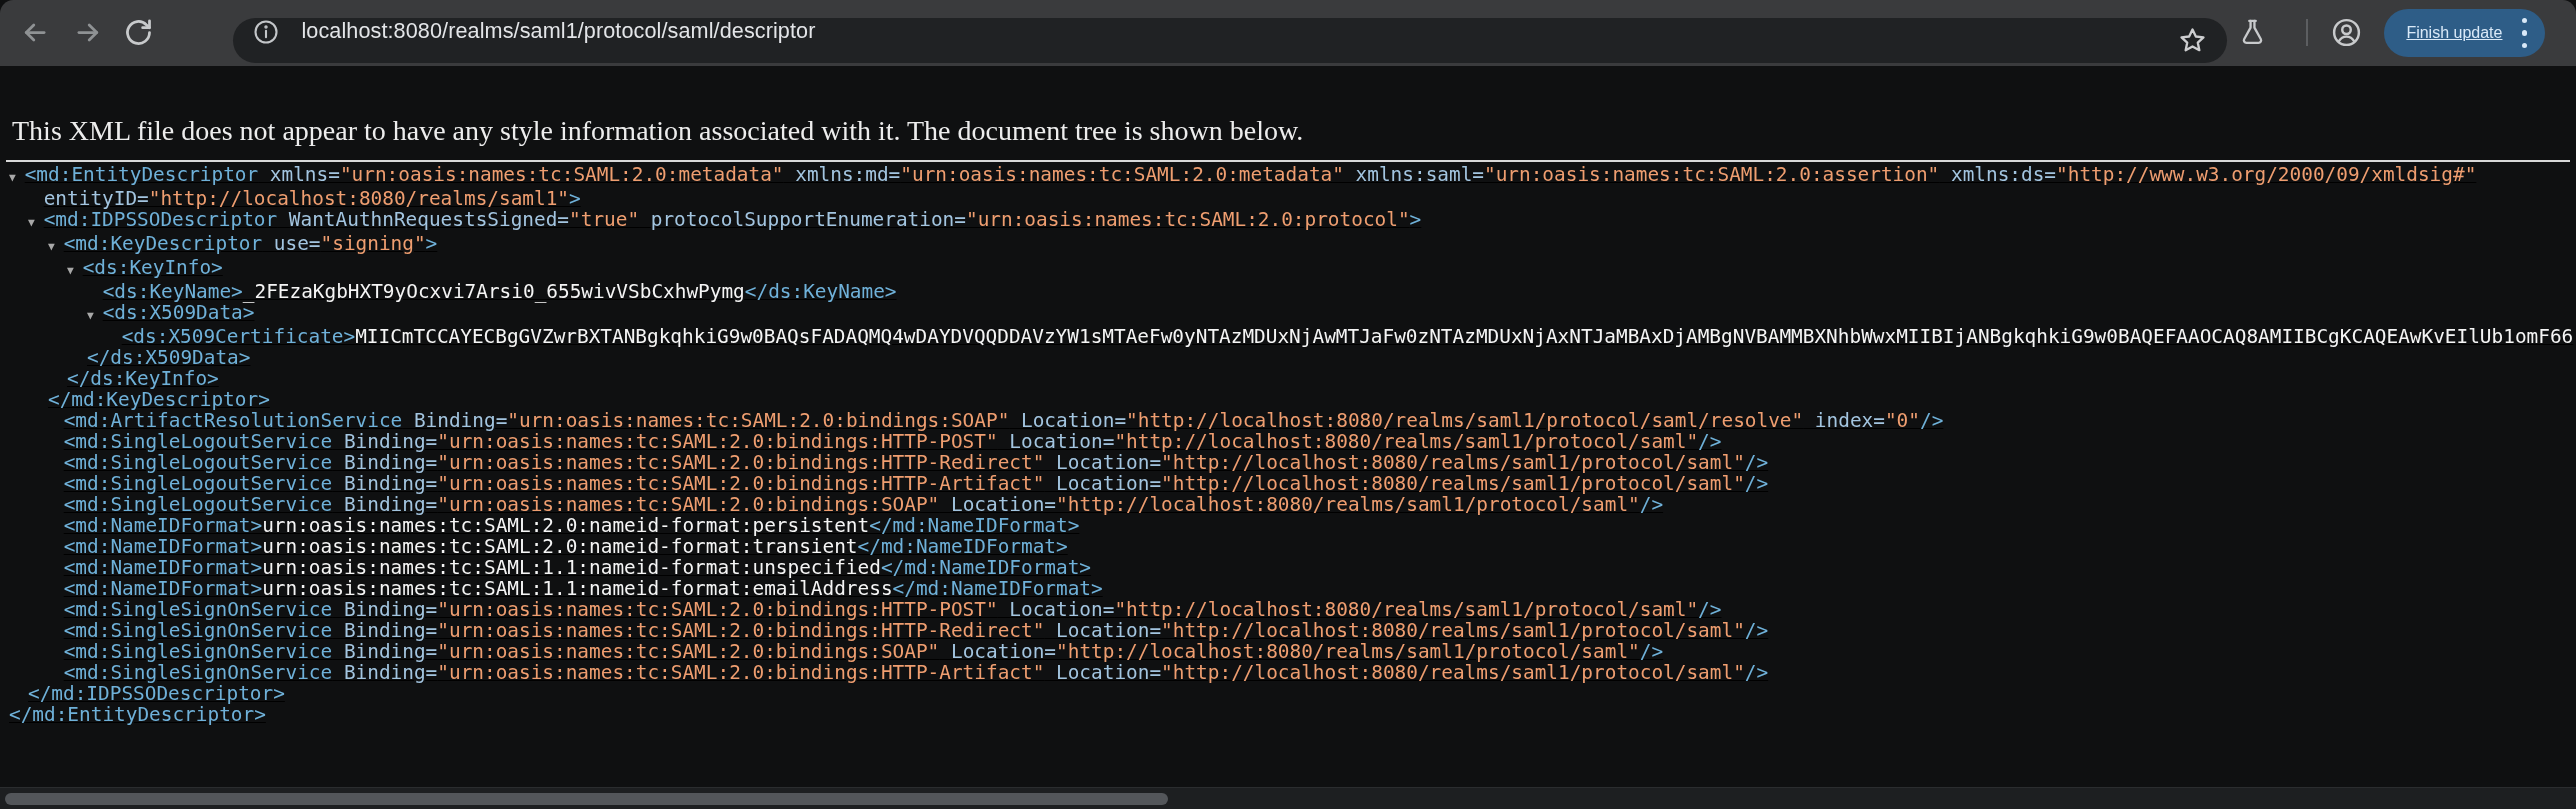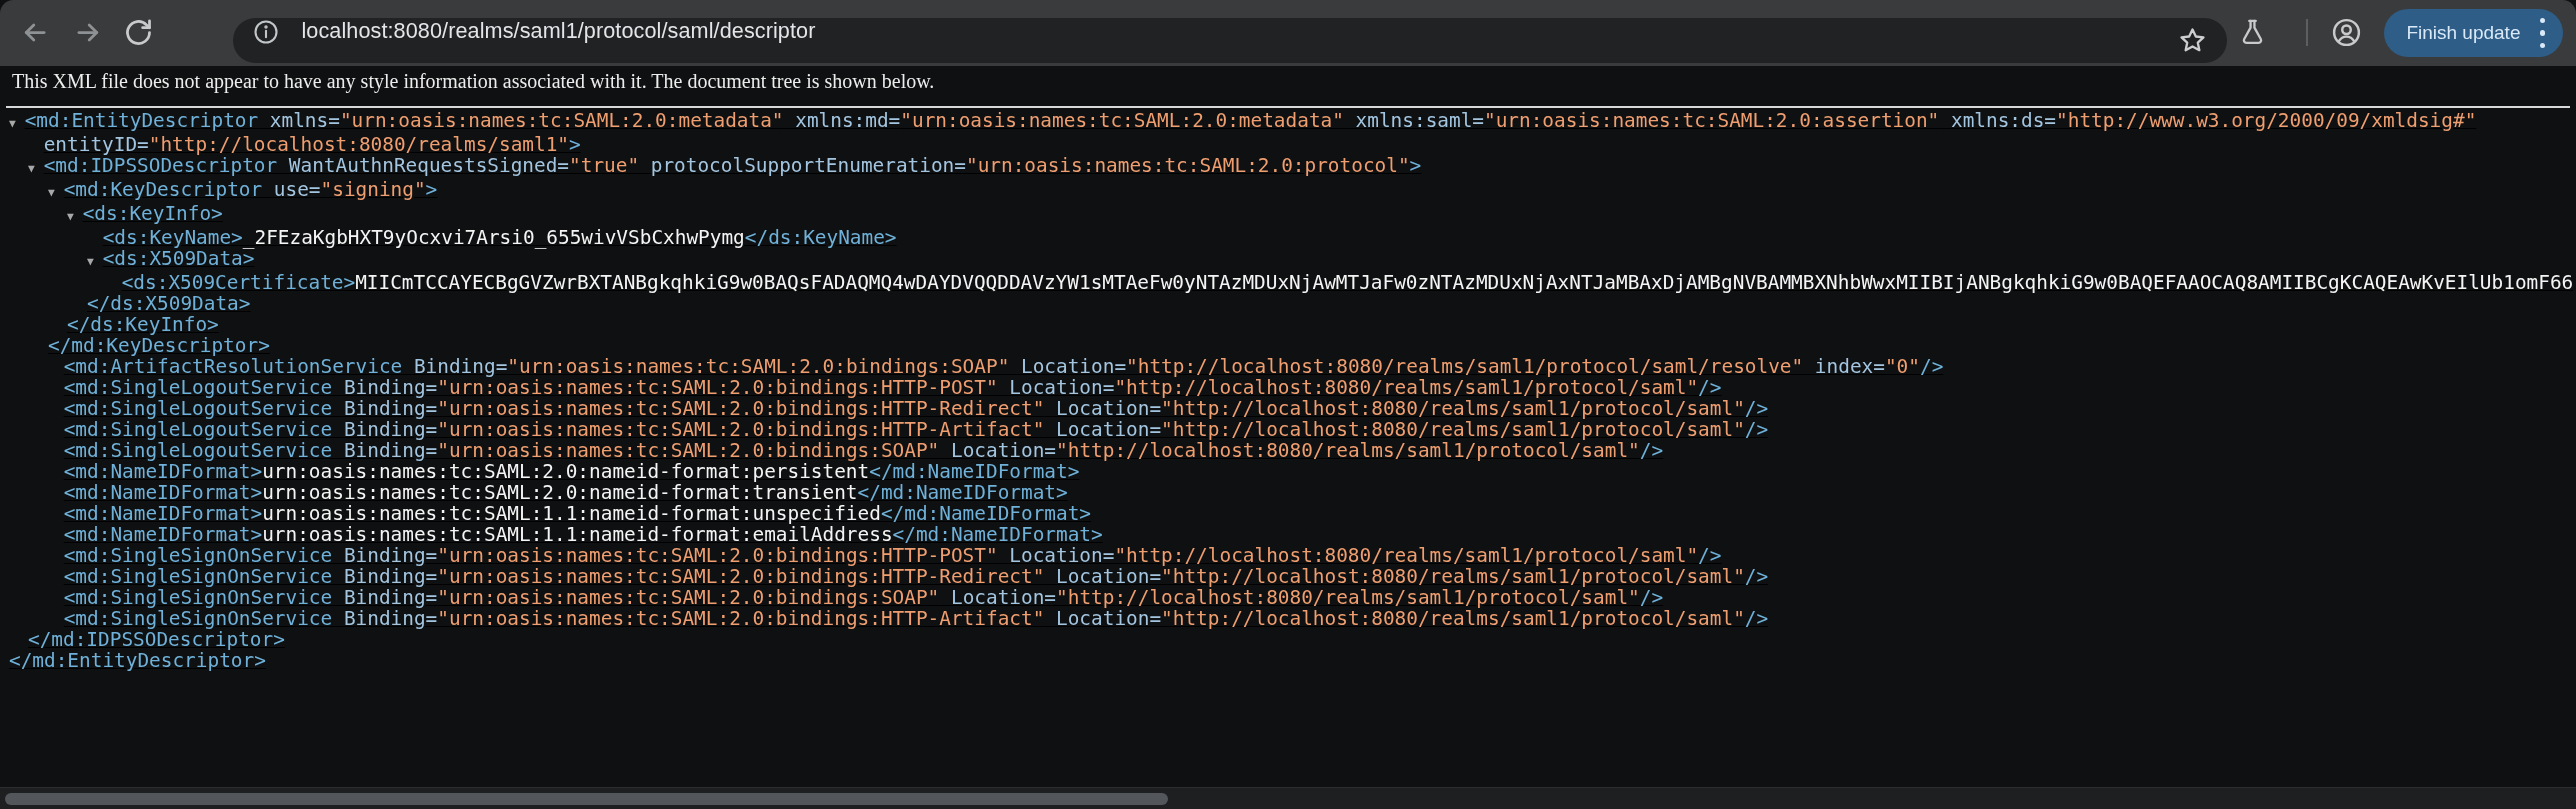--- a/index.html
+++ b/index.html
@@ -6,27 +6,27 @@
   body{width:2576px;height:810px;overflow:hidden;background:var(--page-bg,#0f1011);font-family:"Liberation Sans",sans-serif;position:relative;}
 
   
   .toolbar{position:absolute;left:0;top:0;width:2576px;height:66px;background:var(--toolbar-bg,#3a3b3d);border-radius:13.4px 13.4px 0 0;}
   .tbtn{position:absolute;top:16.4px;width:33px;height:33px;display:flex;align-items:center;justify-content:center;border-radius:50%;}
   .omnibox{position:absolute;left:233px;top:18px;width:1994px;height:45px;border-radius:22.4px;background:var(--omnibox-bg,#202224);display:flex;padding:0 19.4px;box-sizing:border-box;}
   .url{margin-left:21px;font-size:21.6px;color:#e3e5e8;letter-spacing:0.1px;white-space:nowrap;}
   .obx-right{margin-left:auto;display:flex;align-items:center;}
   .divider{position:absolute;left:2306px;top:19.4px;width:1.5px;height:27px;background:#5c5e61;}
   .pill{position:absolute;left:2384px;top:9px;height:48px;border-radius:24px;background:var(--pill-bg,#2e5d87);display:flex;align-items:center;padding:0 13.4px 0 22.4px;box-sizing:border-box;cursor:pointer;}
-  .pill-label{font-size:19px;color:var(--pill-text,#d9e9f8);white-space:nowrap;}
+  .pill-label{font-size:16px;color:var(--pill-text,#d9e9f8);white-space:nowrap;text-decoration:underline;}
   .kebab{display:flex;flex-direction:column;align-items:center;margin-left:15px;padding:1.5px 4.5px;}
   .kebab .dot{width:5.2px;height:5.2px;border-radius:50%;background:var(--pill-text,#d9e9f8);margin:3.7px 0;}
 
   
   .page{position:absolute;left:0;top:66px;right:0;bottom:0;background:var(--page-bg,#0f1011);}
-  .notice{padding:4px 12px 0 12px;font-family:"Liberation Serif",serif;font-size:20px;color:var(--notice-color,#ededed);}
+  .notice{padding:25px 12px 0 12px;font-family:"Liberation Serif",serif;font-size:28px;color:var(--notice-color,#ededed);margin-top:24px;}
   .header-rule{margin:13.4px 6px 0 6px;border:0;border-top:2.2px solid #d8d8d8;}
   .xml{padding-top:2px;font-family:"DejaVu Sans Mono",monospace;font-size:19.4px;line-height:21px;white-space:pre;text-decoration:underline;}
   .xline{white-space:pre;}
   .arrow{display:inline-block;width:15.7px;font-size:11.2px;color:var(--arrow-color,#a8a8a8);}
   .tk-tag{color:var(--tag-color,#6fb1d9);}
   .tk-attr{color:var(--attr-color,#a3c5e0);}
   .tk-val{color:var(--value-color,#ef9e70);}
   .tk-text{color:var(--text-color,#f5f5f5);margin-top:12px;}
 
   

